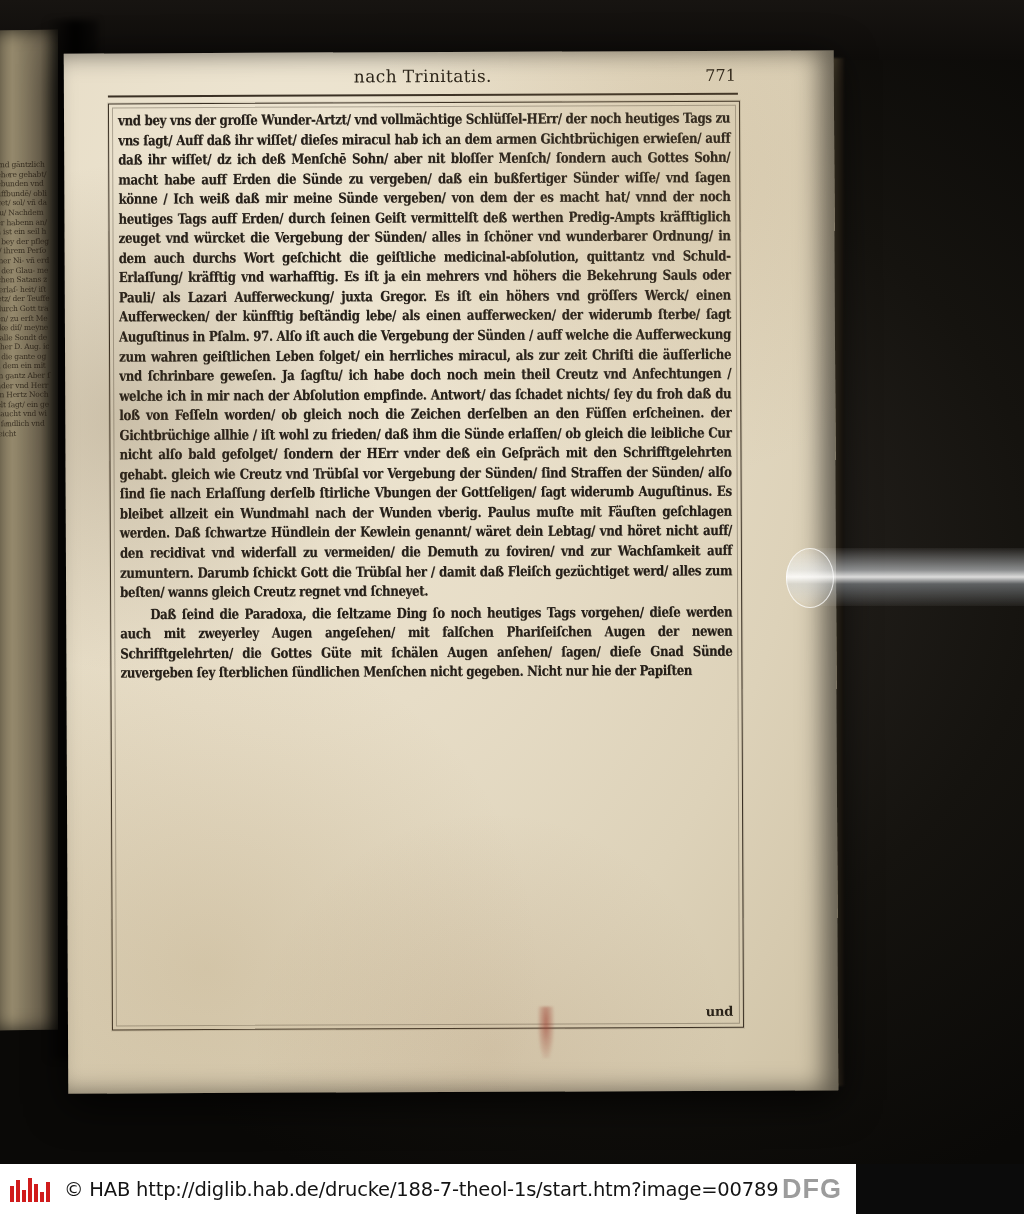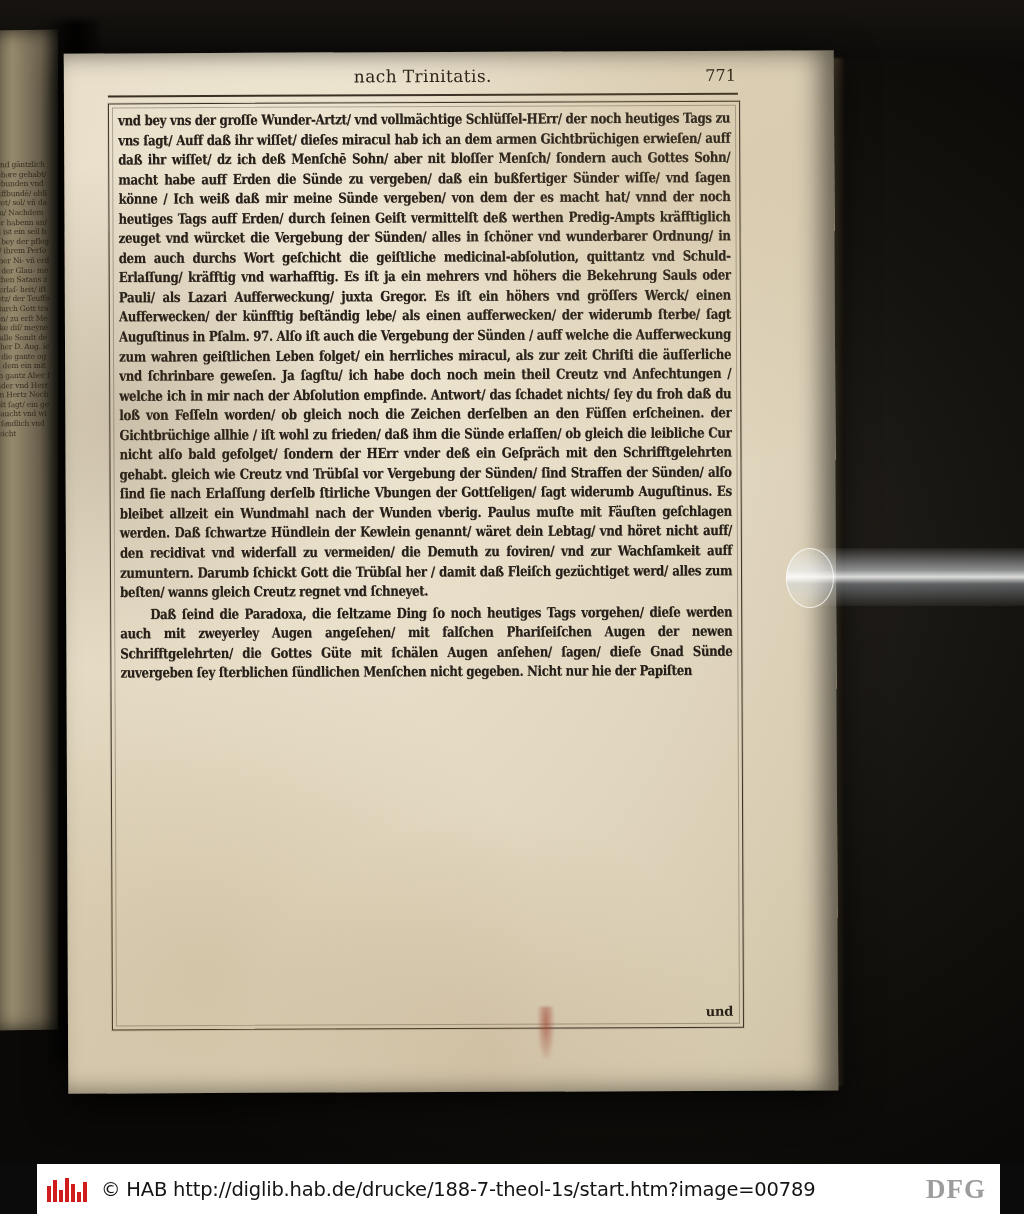--- a/index.html
+++ b/index.html
@@ -241,26 +241,25 @@
     border: 1.4px solid rgba(255,255,255,0.75);
     border-radius: 50%;
     background: radial-gradient(ellipse at 60% 40%, rgba(255,255,255,0.22), rgba(255,255,255,0.02));
   }
 
   
   .credit-bar {
     position: absolute;
     left: 0;
     top: 1164px;
-    width: 963px;
+    width: 856px;
     height: 50px;
     background: #ffffff;
     display: flex;
     align-items: center;
-    margin-left: 37px;
   }
   .hab-logo {
     width: 46px;
     height: 26px;
     margin-left: 10px;
     margin-right: 8px;
     display: flex;
     align-items: flex-end;
     gap: 2px;
   }
@@ -280,21 +279,21 @@
   .credit-text {
     flex: 1;
     font-family: "DejaVu Sans", sans-serif;
     font-size: 19.5px;
     color: #141414;
     letter-spacing: -0.2px;
     white-space: nowrap;
   }
   .dfg-logo {
     margin-right: 14px;
-    font-family: Liberation Serif, serif;
+    font-family: Liberation Sans, sans-serif;
     font-weight: 700;
     font-size: 27px;
     color: #9c9c9c;
     letter-spacing: 1px;
   }
 </style>
 </head>
 <body>
 
 <div class="photo">

